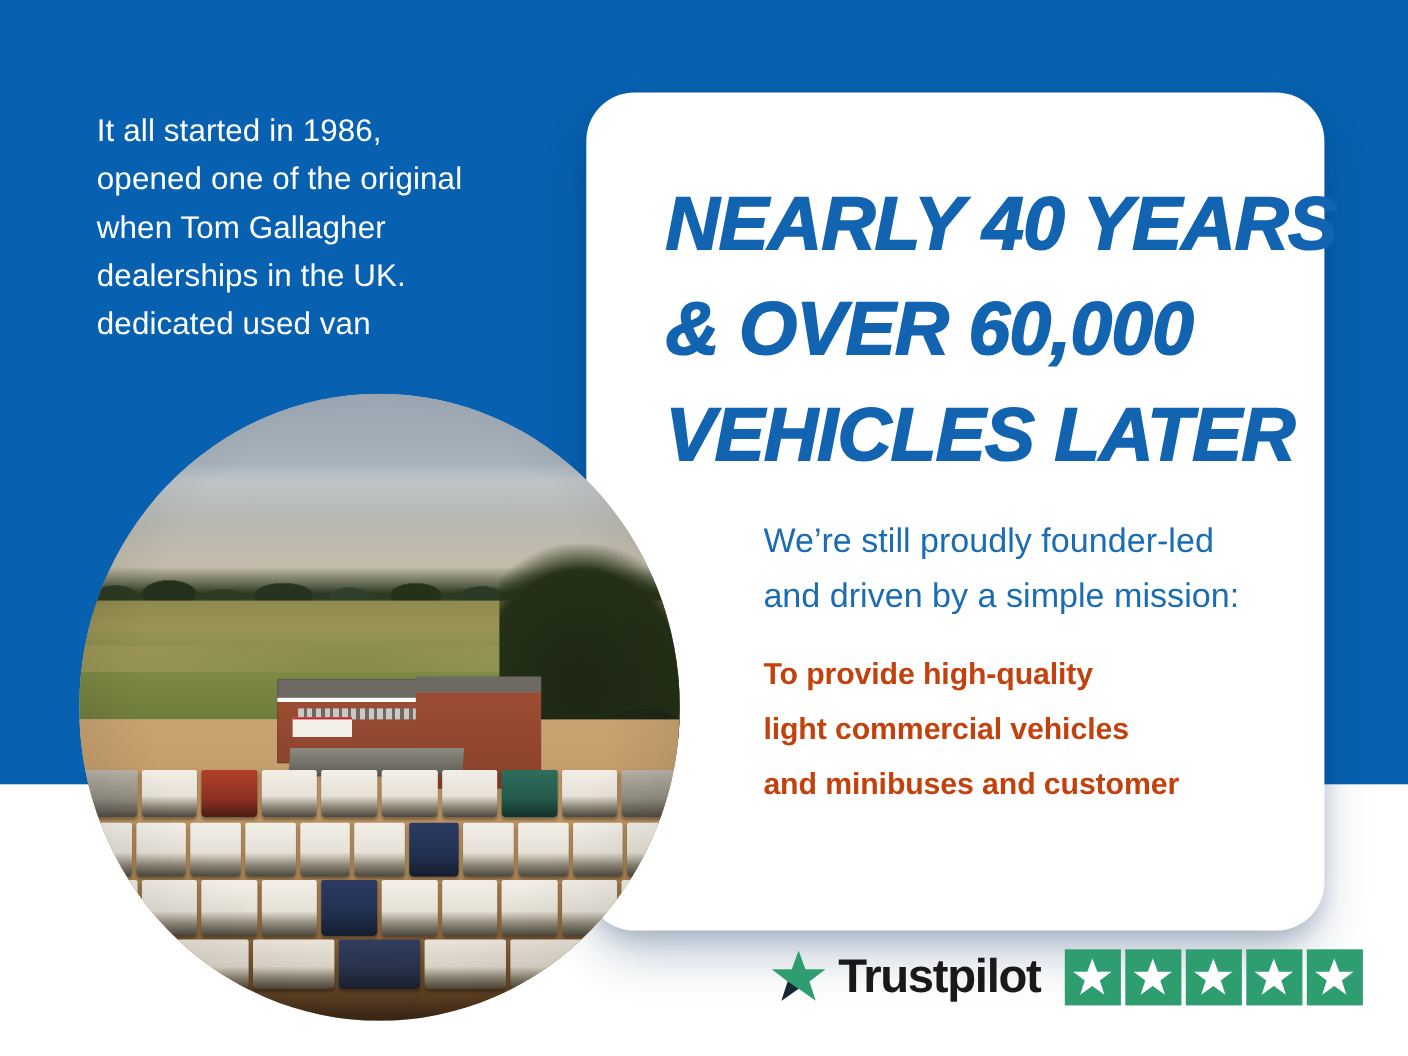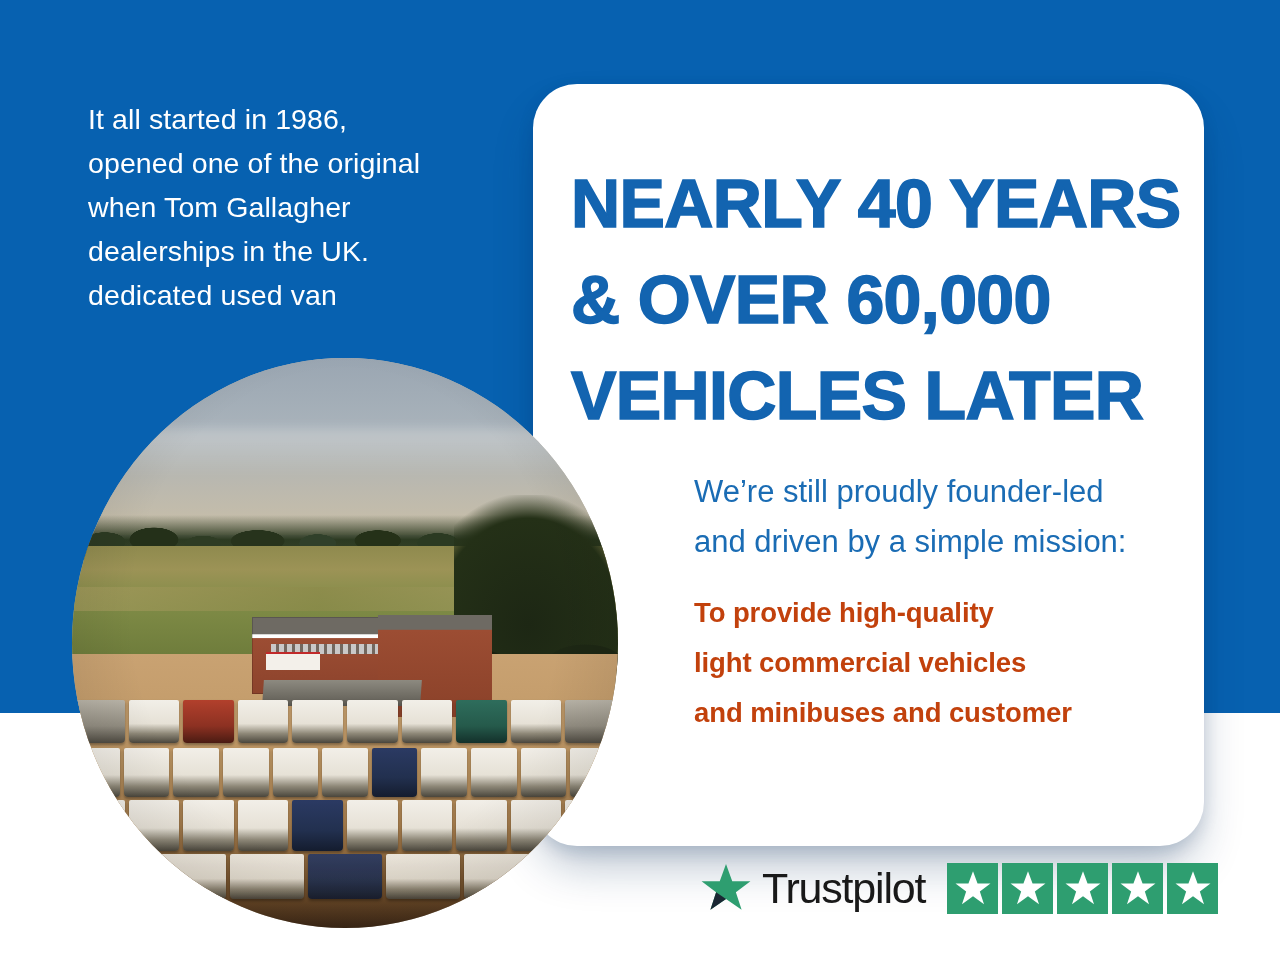--- a/index.html
+++ b/index.html
@@ -51,30 +51,31 @@
     height: 762px;
     background: #ffffff;
     border-radius: 44px;
     box-shadow: 0 26px 46px -8px rgba(10, 45, 90, 0.30),
                 0 6px 16px rgba(10, 45, 90, 0.14);
   }
 
   
   .headline {
     position: absolute;
-    left: 571px;
+    left: 605px;
     top: 155px;
     width: 620px;
     color: #1364b0;
     font-size: 68px;
     line-height: 96px;
     font-weight: 700;
     letter-spacing: -0.6px;
     -webkit-text-stroke: 1.6px #1364b0;
     font-stretch: condensed;
+    font-style: italic;
   }
   .headline .ln { display: block; white-space: nowrap; }
 
   
   .subcopy {
     position: absolute;
     left: 694px;
     top: 467px;
     width: 470px;
     color: #1a6cb4;
@@ -242,21 +243,21 @@
     left: 700px;
     top: 862px;
     display: flex;
     align-items: center;
     gap: 22px;
   }
   .tp-logo { display: flex; align-items: center; gap: 10px; }
   .tp-star-mark { width: 52px; height: 52px; display: block; }
   .tp-word {
     font-size: 43px;
-    font-weight: 400;
+    font-weight: 700;
     color: #191919;
     letter-spacing: -1.2px;
     line-height: 1;
   }
   .tp-stars { display: flex; gap: 4px; }
   .tp-box {
     width: 51px; height: 51px;
     background: #2e9e70;
     display: flex; align-items: center; justify-content: center;
   }

